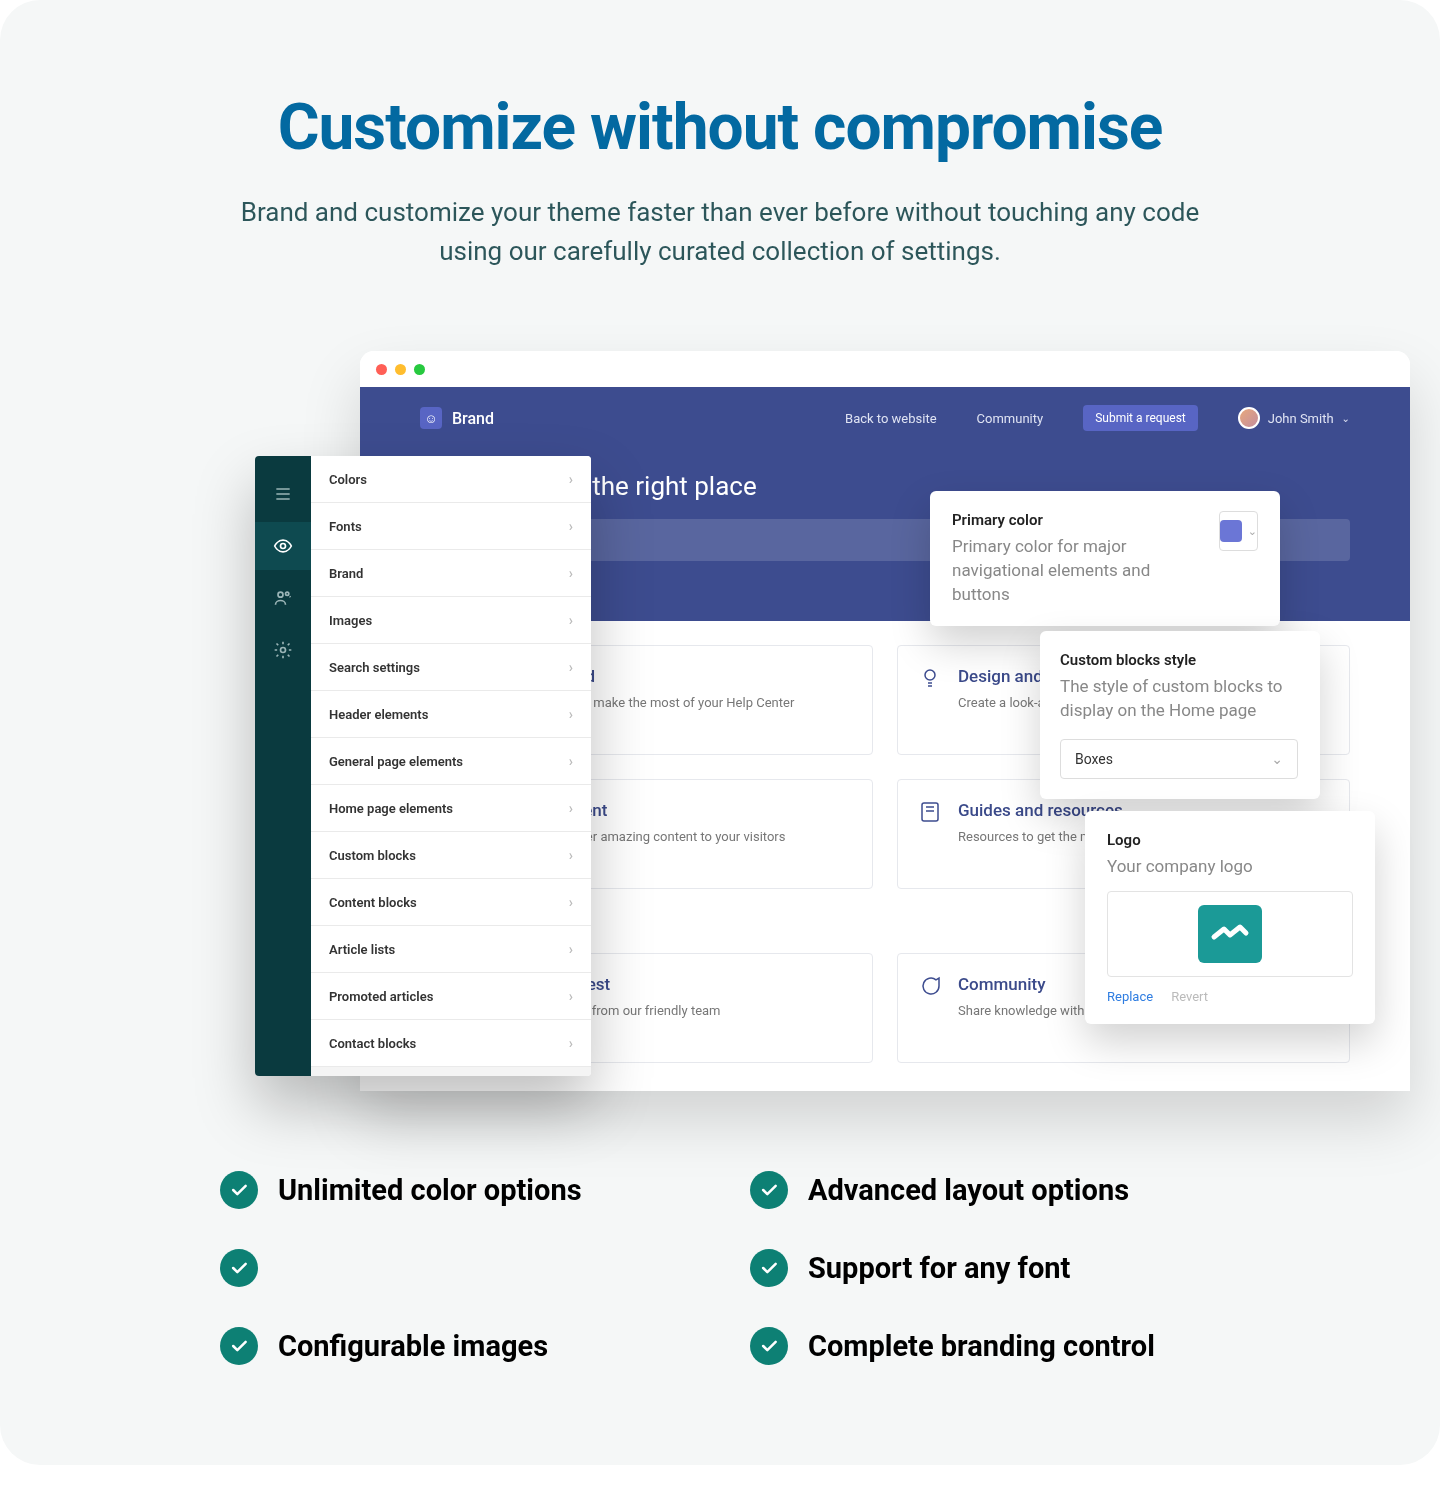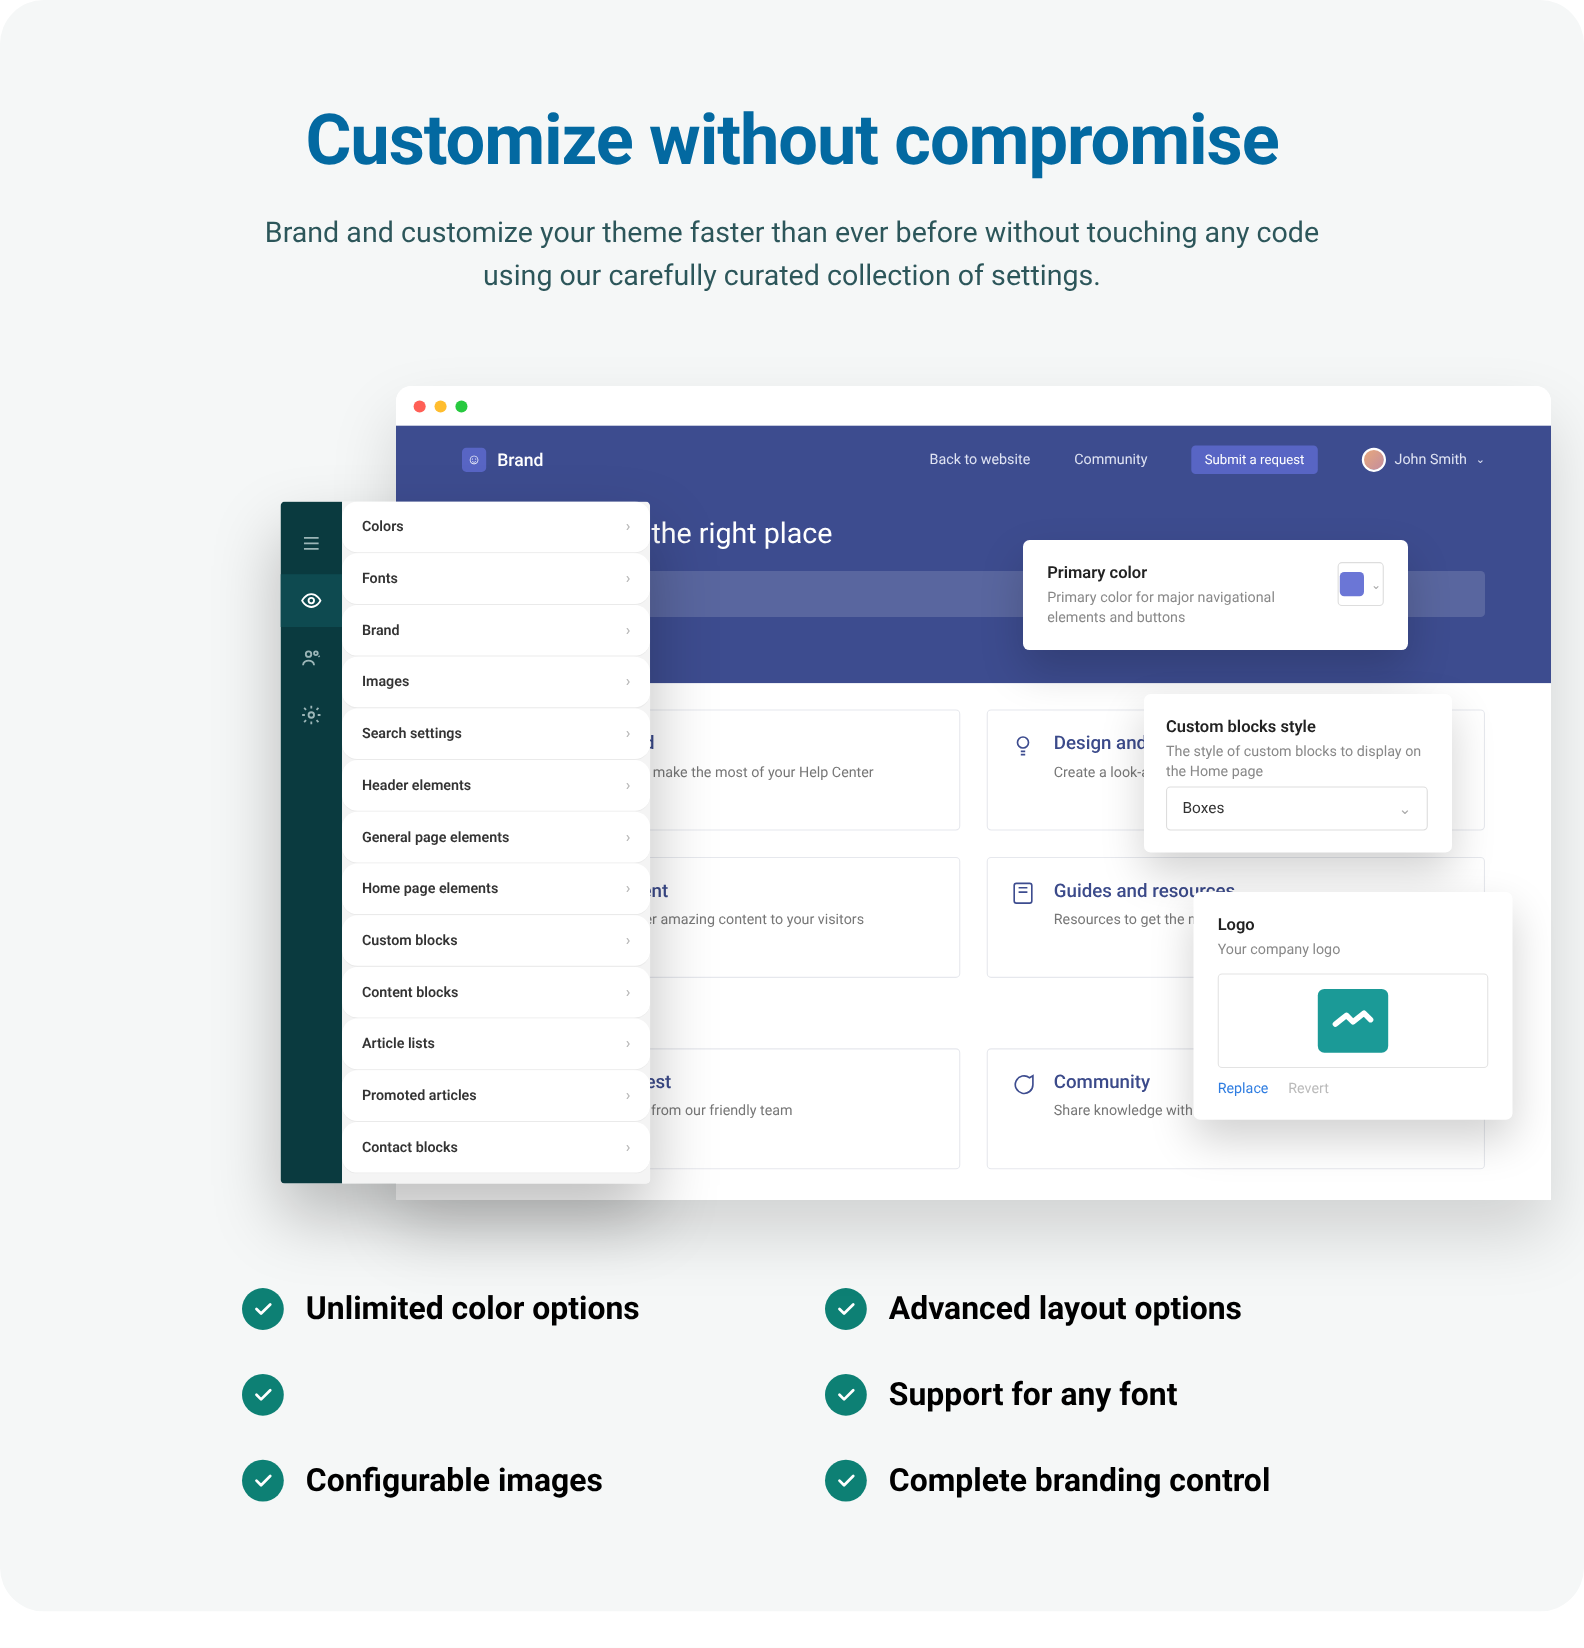--- a/index.html
+++ b/index.html
@@ -128,46 +128,46 @@
   }
   .sb-rail-item.active { background: #0e4a50; color: #fff; }
   .sb-rail-item svg { width: 20px; height: 20px; stroke: currentColor; fill: none; stroke-width: 2; }
   .sb-panel {
     width: 280px; background: #f4f4f4;
   }
   .sb-row {
     display: flex; align-items: center; justify-content: space-between;
     padding: 0 18px; height: 47px;
     background: #fff; border-bottom: 1px solid #eaeaea;
-    font-size: 13px; font-weight: 600; color: #333; border-radius: 14px;
+    font-size: 13px; font-weight: 600; color: #333;
   }
   .sb-row .chev { color: #bbb; font-size: 14px; }
 
   
   .flo {
     position: absolute;
     background: #fff;
     border-radius: 6px;
     box-shadow: 0 18px 40px rgba(0,0,0,0.18);
     padding: 20px 22px;
   }
   .flo-title { font-size: 15px; font-weight: 600; color: #222; margin-bottom: 6px; }
-  .flo-desc  { font-size: 13px; color: #888; line-height: 1.4; }
+  .flo-desc  { font-size: 17px; color: #888; line-height: 1.4; }
 
   .flo-primary { right: -20px; top: 140px; width: 350px; display:flex; gap:16px; align-items:flex-start;}
   .swatch-btn {
     margin-left:auto; width: 56px; height: 40px; border:1px solid #ddd; border-radius:4px;
     display:flex;align-items:center;justify-content:center;gap:6px;
   }
   .swatch { width:22px; height:22px; border-radius:4px; background:#6b76d6; }
   .swatch-chev { color:#aaa; font-size:11px; }
 
   .flo-custom { right: -60px; top: 280px; width: 280px; padding-left: 20px; }
   .flo-select {
-    margin-top: 4px; border:1px solid #ddd; height:40px; border-radius:4px;
+    margin-top: 16px; border:1px solid #ddd; height:40px; border-radius:4px;
     display:flex;align-items:center;justify-content:space-between;padding:0 14px;
     font-size:14px;color:#333;
   }
 
   .flo-logo { right: -115px; top: 460px; width: 290px; }
   .logo-thumb {
     margin-top: 12px; width: 100%; height: 86px; border:1px solid #e3e3e3; border-radius:4px;
     display:flex;align-items:center;justify-content:center;
   }
   .logo-sq {

